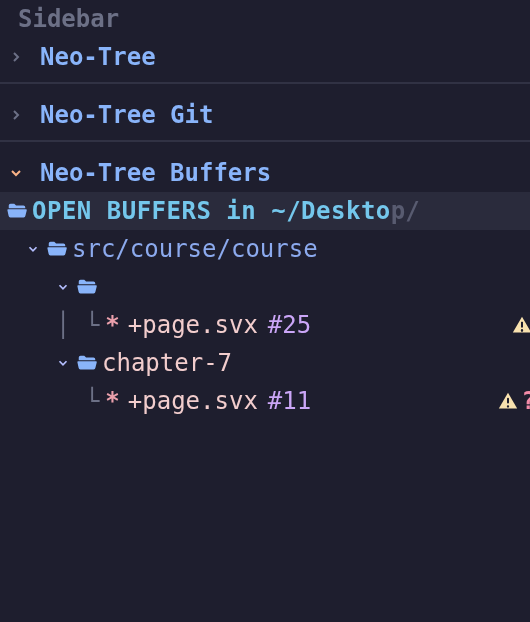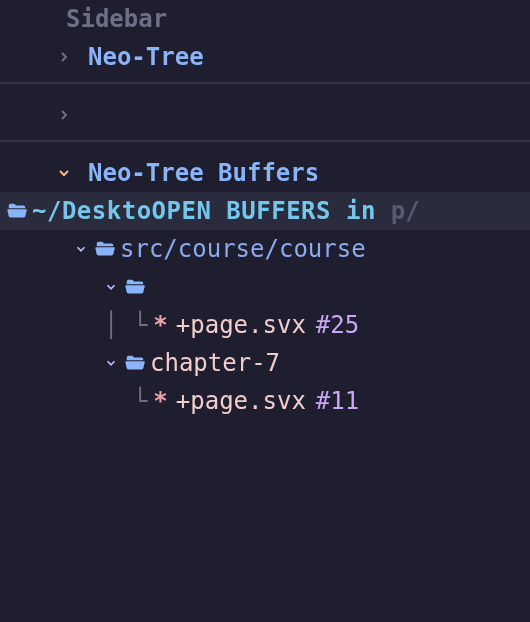--- a/index.html
+++ b/index.html
@@ -13,21 +13,20 @@
     width: 530px;
     height: 622px;
     overflow: hidden;
   }
   .row {
     display: flex;
     align-items: center;
     white-space: pre;
     height: 38px;
     padding-left: 8px;
-    margin-left: 48px;
   }
   .header {
     color: #6c7086;
     font-weight: 600;
     padding-left: 18px;
   }
   .source-label {
     color: #89b4fa;
     font-weight: 600;
   }
@@ -139,20 +138,21 @@
 
 <div class="divider"></div>
 
 <div class="row">
   <span class="chevron">
     <svg viewBox="0 0 24 24" fill="none" stroke="currentColor" stroke-width="3">
         <polyline points="9 6 15 12 9 18"></polyline>
       </svg>
   </span>
   <span class="sp" style="width:10px"></span>
+  <span class="source-label">Neo-Tree Git</span>
 </div>
 
 <div class="divider"></div>
 
 <div class="row">
   <span class="chevron expanded">
     <svg viewBox="0 0 24 24" fill="none" stroke="currentColor" stroke-width="3">
         <polyline points="6 9 12 15 18 9"></polyline>
       </svg>
   </span>
@@ -160,21 +160,21 @@
   <span class="source-label">Neo-Tree Buffers</span>
 </div>
 
 <div class="row highlight">
   <span class="sp" style="width:6px"></span>
   <span class="folder-icon">
     <svg viewBox="0 0 24 24" fill="currentColor">
         <path d="M3 6a2 2 0 0 1 2-2h4l2 2h8a2 2 0 0 1 2 2v1H3V6zm-.5 4h19.2a1 1 0 0 1 .97 1.24l-1.5 6A2 2 0 0 1 19.2 19H4.8a2 2 0 0 1-1.97-1.76l-1.3-6A1 1 0 0 1 2.5 10z"></path>
       </svg>
   </span>
-  <span class="open-buffers">~/Deskto</span><span class="open-buffers">OPEN BUFFERS in </span><span class="path-tail">p/</span>
+  <span class="open-buffers">OPEN BUFFERS in </span><span class="open-buffers">~/Deskto</span><span class="path-tail">p/</span>
 </div>
 
 <div class="row">
   <span class="sp" style="width:18px"></span>
   <span class="chevron-small">
     <svg viewBox="0 0 24 24" fill="none" stroke="currentColor" stroke-width="3">
         <polyline points="6 9 12 15 18 9"></polyline>
       </svg>
   </span>
   <span class="folder-icon">

